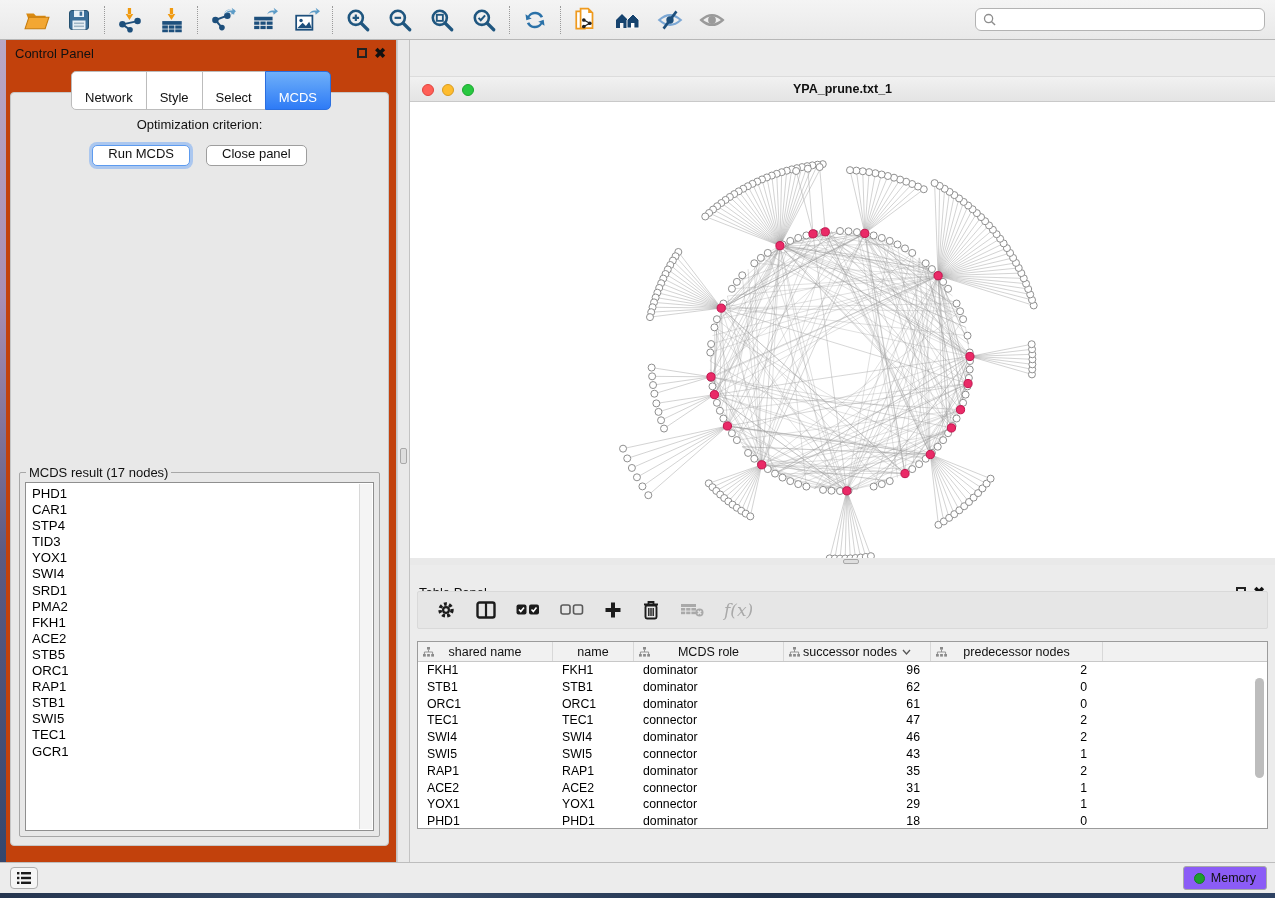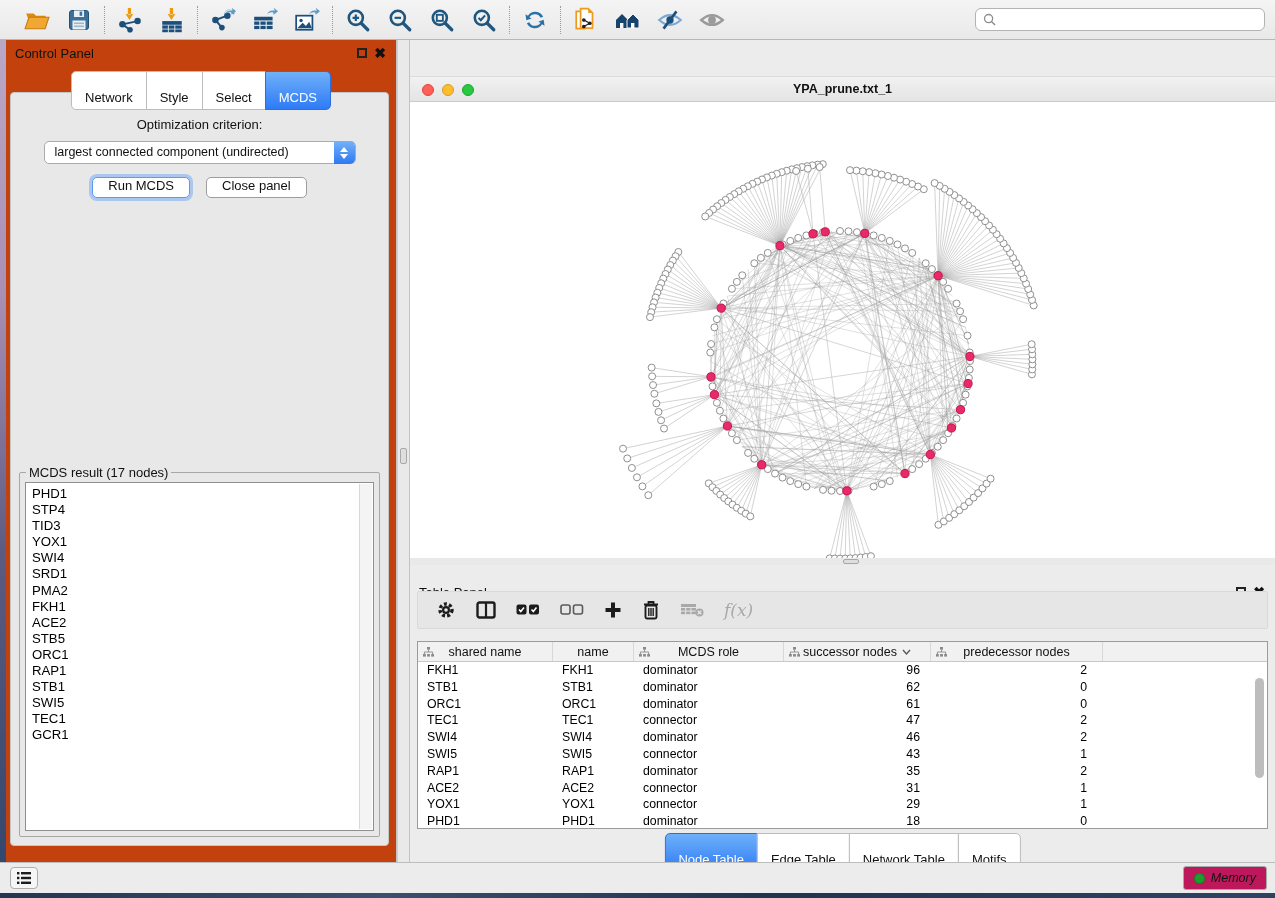--- a/index.html
+++ b/index.html
@@ -111,22 +111,22 @@
   .td.n2 { text-align:right; padding-right:16px; }
   .tp-scroll { position:absolute; right:3px; top:36px; width:9px; height:100px; background:#bdbdbd;
     border-radius:5px; cursor:pointer; }
   .tp-tabs { position:absolute; top:268px; left:50%; transform:translateX(-50%); display:flex; }
 
   
   .status-bar { position:absolute; left:0; top:862px; width:1275px; height:31px; background:#ececec;
     border-top:1px solid #bdbdbd; }
   .list-btn { position:absolute; left:10px; top:4px; width:28px; height:22px; background:#f6f6f6;
     border:1px solid #aeaeae; border-radius:4px; display:flex; align-items:center; justify-content:center; cursor:pointer; }
-  .mem-btn { position:absolute; right:8px; top:3px; height:24px; background:#be185d; border:1px solid #a9a9a9;
-    border-radius:3px; display:flex; align-items:center; gap:6px; padding:0 10px; cursor:pointer;font-style:italic; }
+  .mem-btn { position:absolute; right:8px; top:3px; height:24px; background:#8b5cf6; border:1px solid #a9a9a9;
+    border-radius:3px; display:flex; align-items:center; gap:6px; padding:0 10px; cursor:pointer; }
   .mem-dot { width:11px; height:11px; border-radius:50%; background:#1d9e2c; border:1px solid #157d21; }
   .mem-label { font-size:12.5px; color:#111; }
 </style>
 </head>
 <body>
 
 <div class="toolbar">
   <div class="tb-group">
     <span class="tb-btn">
       <svg width="26" height="26" viewBox="0 0 24 24">
@@ -301,36 +301,30 @@
     </span>
   </div>
   <div class="cp-tabs" id="cp-tabs">
       <span class="seg-tab">Network</span>
       <span class="seg-tab">Style</span>
       <span class="seg-tab">Select</span>
       <span class="seg-tab sel">MCDS</span>
     </div>
   <div class="cp-body">
     <div class="opt-label">Optimization criterion:</div>
-    <div class="opt-select">
-      <span>largest connected component (undirected)</span>
-      <span class="sel-cap">
-          <i class="tri-up"></i>
-          <i class="tri-dn"></i>
-        </span>
-    </div>
     <div class="btn-row">
       <button class="btn focus">Run MCDS</button>
       <button class="btn">Close panel</button>
     </div>
     <fieldset class="result-group">
       <legend>MCDS result (17 nodes)</legend>
       <div class="mcds-list">
         <div class="mcds-items" id="mcds-items">
             <div class="mcds-item">PHD1</div>
+            <div class="mcds-item">CAR1</div>
             <div class="mcds-item">STP4</div>
             <div class="mcds-item">TID3</div>
             <div class="mcds-item">YOX1</div>
             <div class="mcds-item">SWI4</div>
             <div class="mcds-item">SRD1</div>
             <div class="mcds-item">PMA2</div>
             <div class="mcds-item">FKH1</div>
             <div class="mcds-item">ACE2</div>
             <div class="mcds-item">STB5</div>
             <div class="mcds-item">ORC1</div>
@@ -1218,26 +1212,20 @@
           <div class="td t">PHD1</div>
           <div class="td t">PHD1</div>
           <div class="td t">dominator</div>
           <div class="td n1">18</div>
           <div class="td n2">0</div>
           <div class="td"></div>
         </div>
       </div>
     <div class="tp-scroll"></div>
   </div>
-  <div class="tp-tabs" id="tp-tabs">
-      <span class="seg-tab sel">Node Table</span>
-      <span class="seg-tab">Edge Table</span>
-      <span class="seg-tab">Network Table</span>
-      <span class="seg-tab">Motifs</span>
-    </div>
 </div>
 
 <div class="status-bar">
   <span class="list-btn">
     <svg width="16" height="14" viewBox="0 0 16 14">
       <g fill="#1c1c1c">
           <rect x="1" y="1" width="2.4" height="2.4"></rect>
           <rect x="5" y="1" width="10" height="2.4"></rect>
           <rect x="1" y="5.8" width="2.4" height="2.4"></rect>
           <rect x="5" y="5.8" width="10" height="2.4"></rect>

